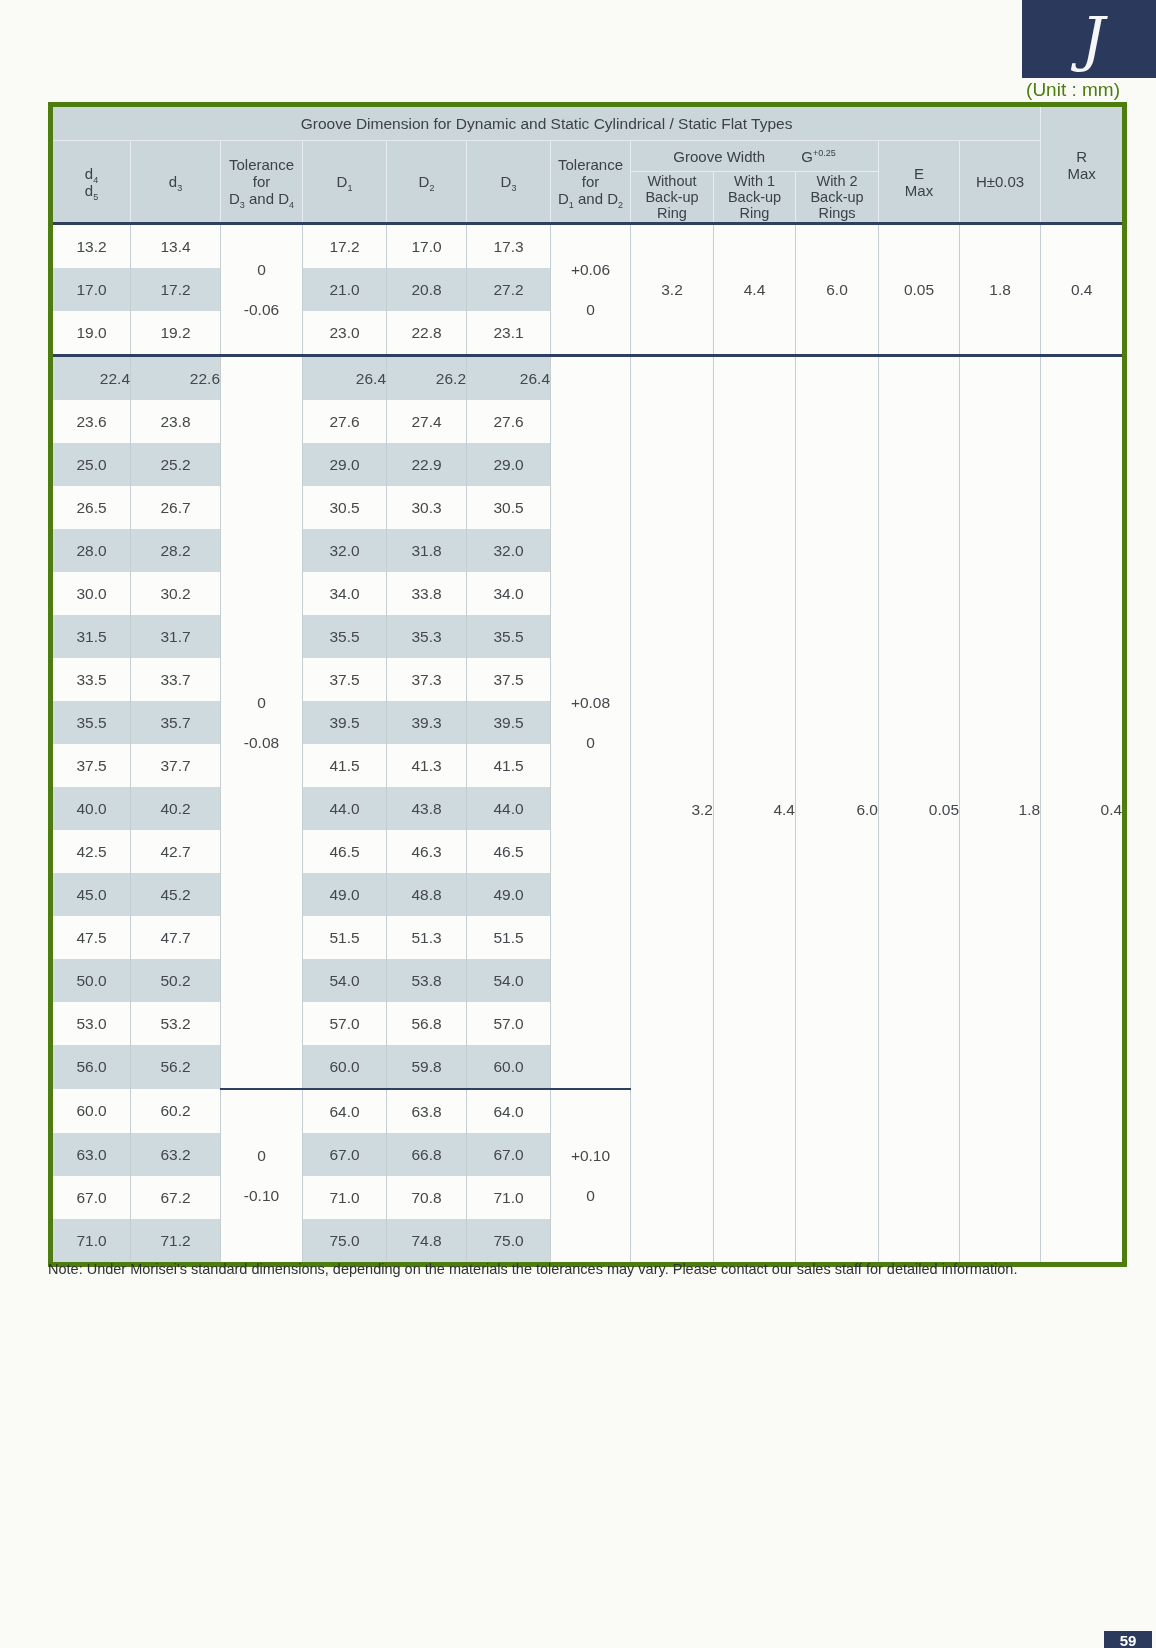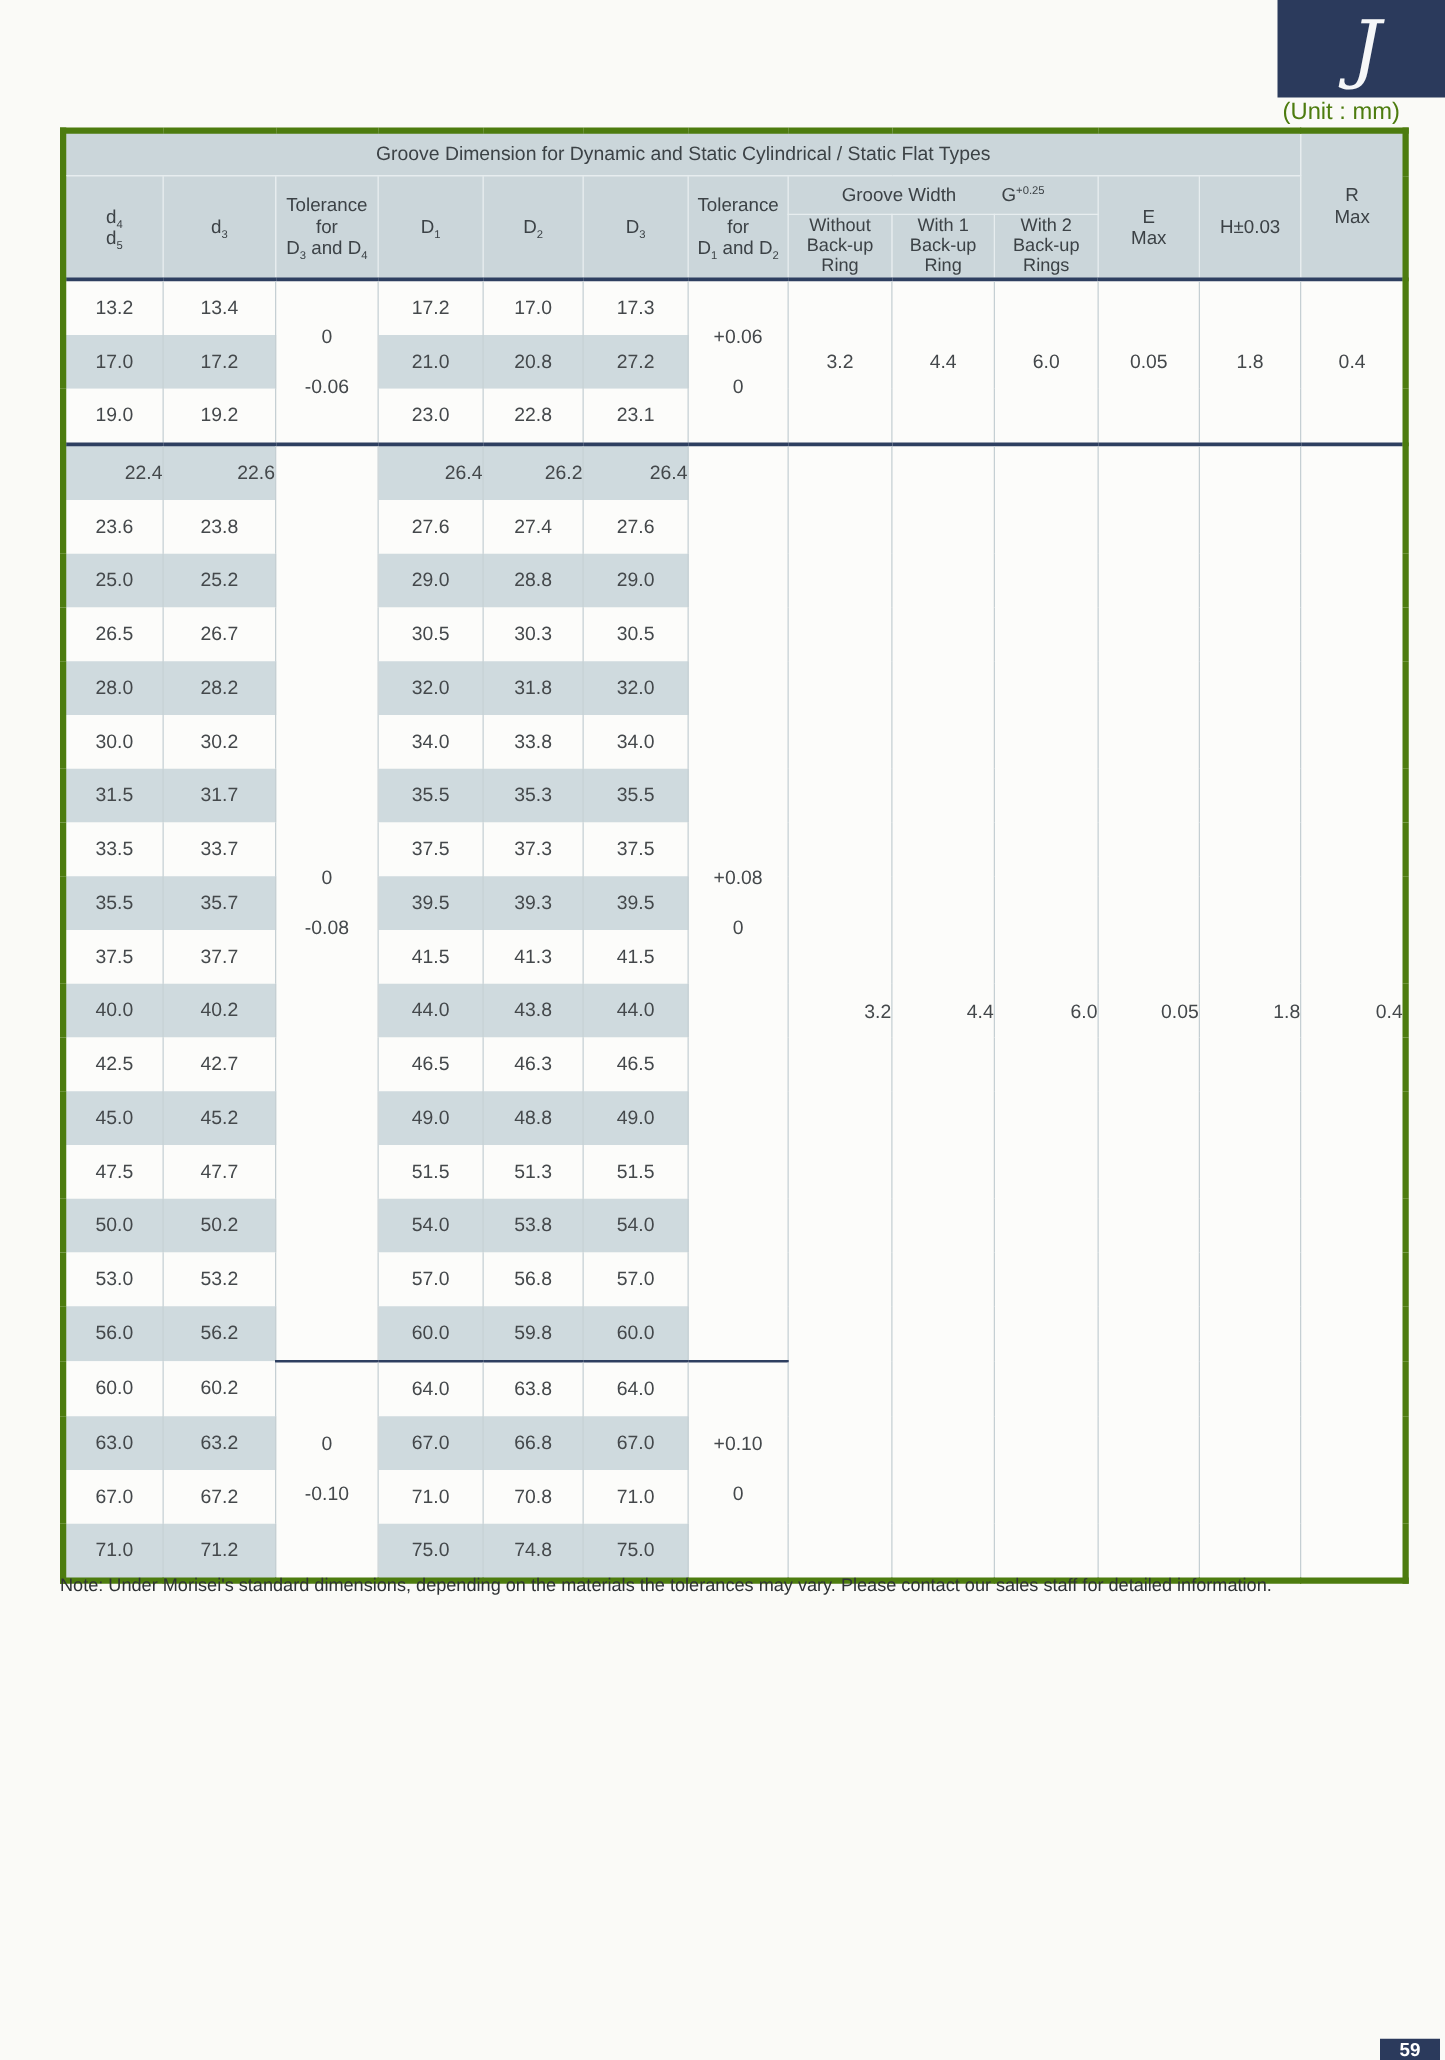--- a/index.html
+++ b/index.html
@@ -222,21 +222,21 @@
           <td class="num">23.6</td>
           <td class="num">23.8</td>
           <td class="num">27.6</td>
           <td class="num">27.4</td>
           <td class="num">27.6</td>
         </tr>
         <tr>
           <td class="num s">25.0</td>
           <td class="num s">25.2</td>
           <td class="num s">29.0</td>
-          <td class="num s">28.8</td>
+          <td class="num s">22.9</td>
           <td class="num s">29.0</td>
         </tr>
         <tr>
           <td class="num">26.5</td>
           <td class="num">26.7</td>
           <td class="num">30.5</td>
           <td class="num">30.3</td>
           <td class="num">30.5</td>
         </tr>
         <tr>

